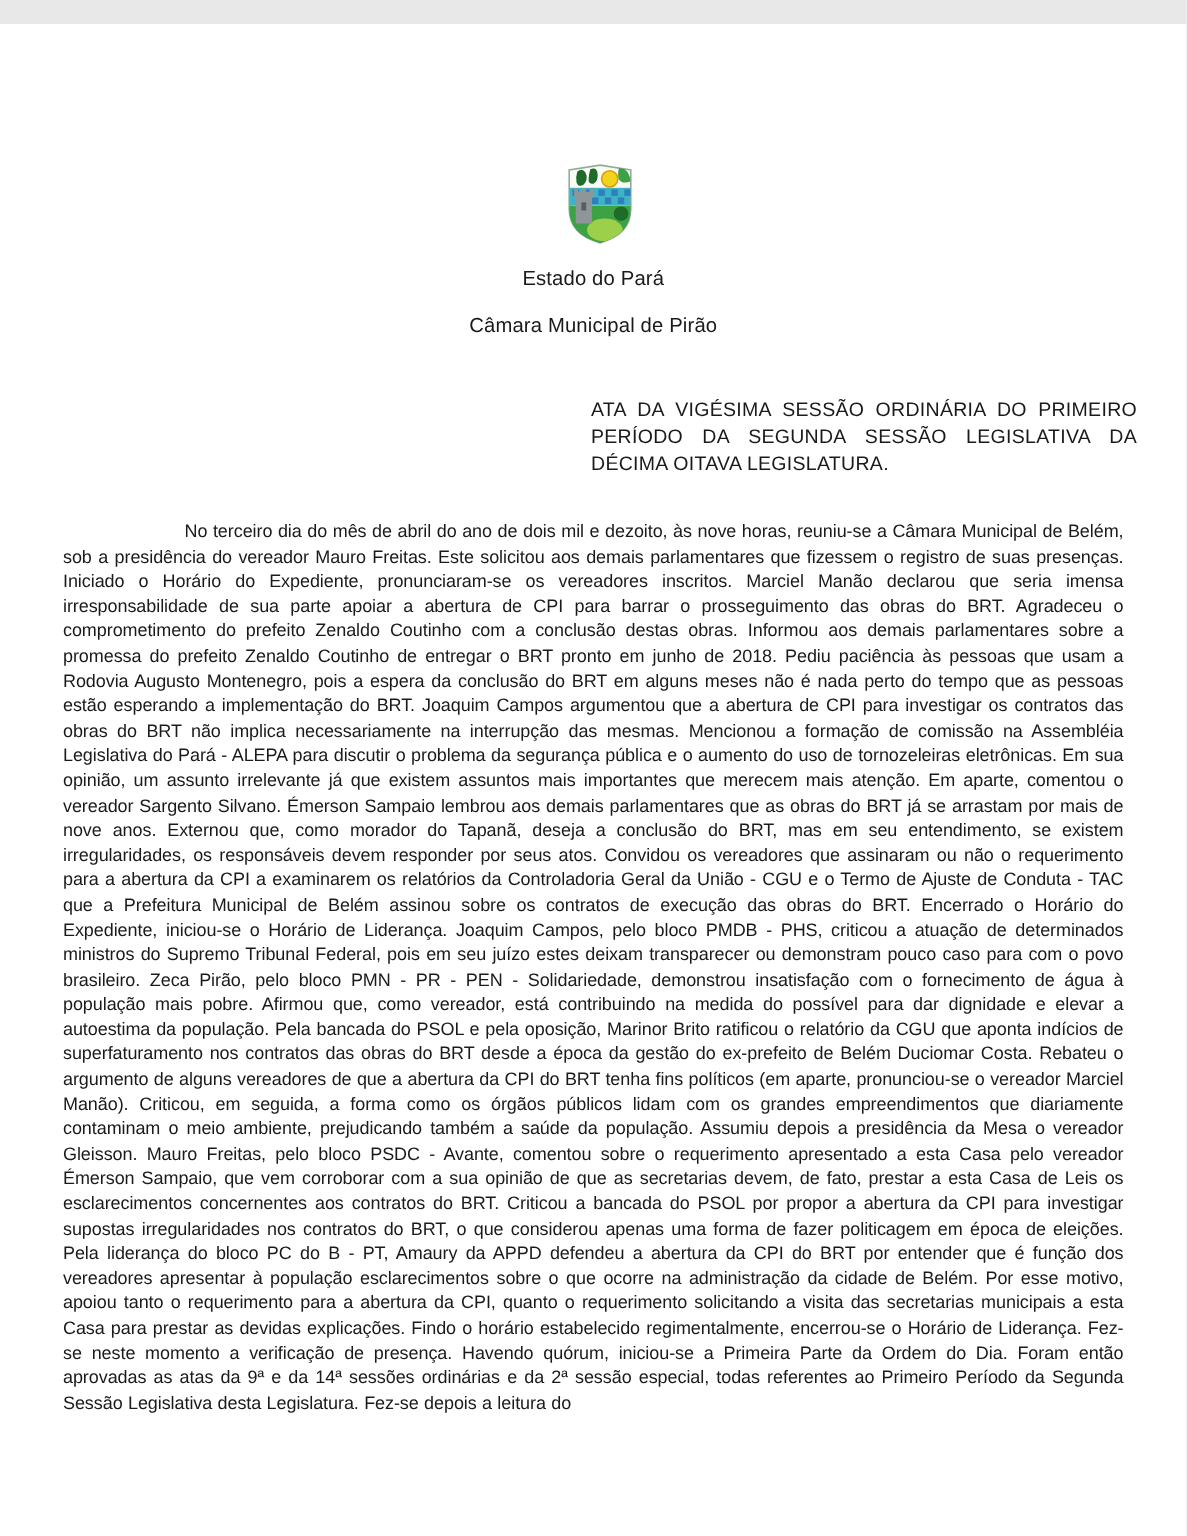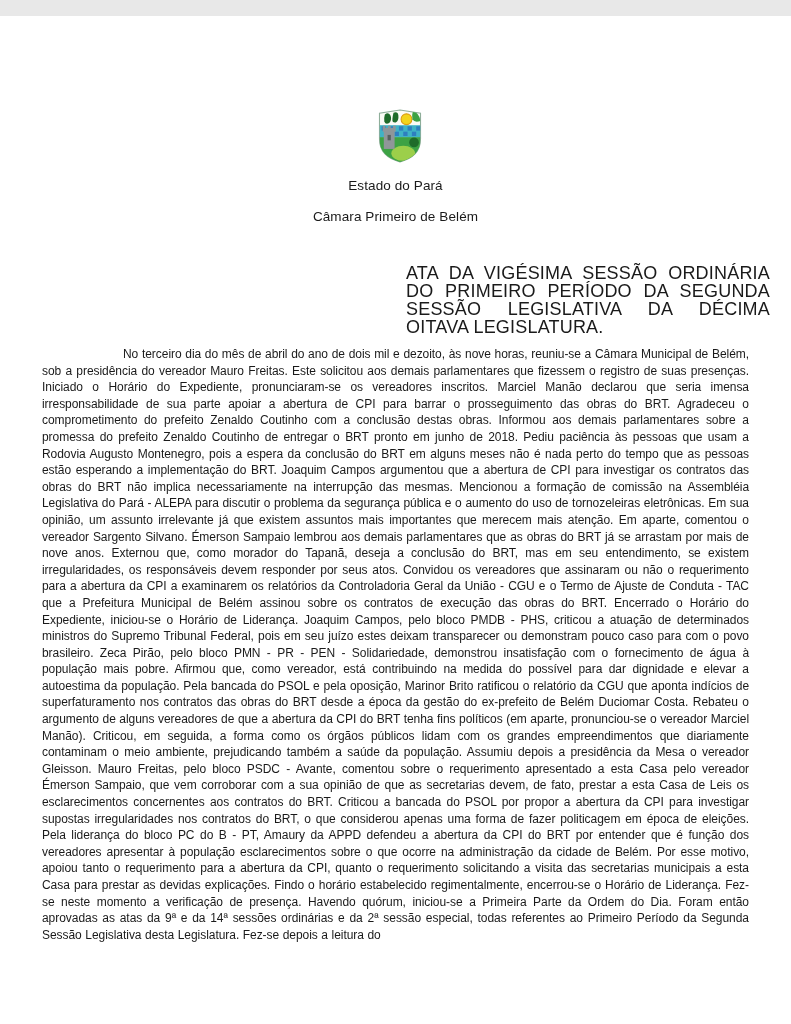--- a/index.html
+++ b/index.html
@@ -27,24 +27,24 @@
     width: 791px;
     text-align: center;
     font-size: 13.5px;
     letter-spacing: 0.1px;
     white-space: nowrap;
   }
   .state-line { top: 162px; }
   .institution-line { top: 193px; }
   .title-block {
     position: absolute;
-    left: 406px;
+    left: 394px;
     top: 248px;
     width: 364px;
-    font-size: 18px;
+    font-size: 13px;
     line-height: 18px;
     text-align: justify;
     letter-spacing: 0.2px;
   }
   .body-text {
     position: absolute;
     left: 42px;
     top: 330px;
     width: 707px;
     margin: 0;
@@ -106,19 +106,19 @@
           <rect x="10.8" y="15.5" width="2.5" height="2.5"></rect>
           <rect x="15.5" y="15.5" width="2.5" height="2.5"></rect>
         </g>
         <rect x="10.5" y="24" width="3" height="5" fill="#55605f"></rect>
       </g>
     </svg>
   </div>
 
   <div class="header-line state-line">Estado do Pará</div>
 
-  <div class="header-line institution-line">Câmara Primeiro de Belém</div>
+  <div class="header-line institution-line">Câmara Municipal de Pirão</div>
 
   <div class="title-block">ATA DA VIGÉSIMA SESSÃO ORDINÁRIA DO PRIMEIRO PERÍODO DA SEGUNDA SESSÃO LEGISLATIVA DA DÉCIMA OITAVA LEGISLATURA.</div>
 
   <p class="body-text">No terceiro dia do mês de abril do ano de dois mil e dezoito, às nove horas, reuniu-se a Câmara Municipal de Belém, sob a presidência do vereador Mauro Freitas. Este solicitou aos demais parlamentares que fizessem o registro de suas presenças. Iniciado o Horário do Expediente, pronunciaram-se os vereadores inscritos. Marciel Manão declarou que seria imensa irresponsabilidade de sua parte apoiar a abertura de CPI para barrar o prosseguimento das obras do BRT. Agradeceu o comprometimento do prefeito Zenaldo Coutinho com a conclusão destas obras. Informou aos demais parlamentares sobre a promessa do prefeito Zenaldo Coutinho de entregar o BRT pronto em junho de 2018. Pediu paciência às pessoas que usam a Rodovia Augusto Montenegro, pois a espera da conclusão do BRT em alguns meses não é nada perto do tempo que as pessoas estão esperando a implementação do BRT. Joaquim Campos argumentou que a abertura de CPI para investigar os contratos das obras do BRT não implica necessariamente na interrupção das mesmas. Mencionou a formação de comissão na Assembléia Legislativa do Pará - ALEPA para discutir o problema da segurança pública e o aumento do uso de tornozeleiras eletrônicas. Em sua opinião, um assunto irrelevante já que existem assuntos mais importantes que merecem mais atenção. Em aparte, comentou o vereador Sargento Silvano. Émerson Sampaio lembrou aos demais parlamentares que as obras do BRT já se arrastam por mais de nove anos. Externou que, como morador do Tapanã, deseja a conclusão do BRT, mas em seu entendimento, se existem irregularidades, os responsáveis devem responder por seus atos. Convidou os vereadores que assinaram ou não o requerimento para a abertura da CPI a examinarem os relatórios da Controladoria Geral da União - CGU e o Termo de Ajuste de Conduta - TAC que a Prefeitura Municipal de Belém assinou sobre os contratos de execução das obras do BRT. Encerrado o Horário do Expediente, iniciou-se o Horário de Liderança. Joaquim Campos, pelo bloco PMDB - PHS, criticou a atuação de determinados ministros do Supremo Tribunal Federal, pois em seu juízo estes deixam transparecer ou demonstram pouco caso para com o povo brasileiro. Zeca Pirão, pelo bloco PMN - PR - PEN - Solidariedade, demonstrou insatisfação com o fornecimento de água à população mais pobre. Afirmou que, como vereador, está contribuindo na medida do possível para dar dignidade e elevar a autoestima da população. Pela bancada do PSOL e pela oposição, Marinor Brito ratificou o relatório da CGU que aponta indícios de superfaturamento nos contratos das obras do BRT desde a época da gestão do ex-prefeito de Belém Duciomar Costa. Rebateu o argumento de alguns vereadores de que a abertura da CPI do BRT tenha fins políticos (em aparte, pronunciou-se o vereador Marciel Manão). Criticou, em seguida, a forma como os órgãos públicos lidam com os grandes empreendimentos que diariamente contaminam o meio ambiente, prejudicando também a saúde da população. Assumiu depois a presidência da Mesa o vereador Gleisson. Mauro Freitas, pelo bloco PSDC - Avante, comentou sobre o requerimento apresentado a esta Casa pelo vereador Émerson Sampaio, que vem corroborar com a sua opinião de que as secretarias devem, de fato, prestar a esta Casa de Leis os esclarecimentos concernentes aos contratos do BRT. Criticou a bancada do PSOL por propor a abertura da CPI para investigar supostas irregularidades nos contratos do BRT, o que considerou apenas uma forma de fazer politicagem em época de eleições. Pela liderança do bloco PC do B - PT, Amaury da APPD defendeu a abertura da CPI do BRT por entender que é função dos vereadores apresentar à população esclarecimentos sobre o que ocorre na administração da cidade de Belém. Por esse motivo, apoiou tanto o requerimento para a abertura da CPI, quanto o requerimento solicitando a visita das secretarias municipais a esta Casa para prestar as devidas explicações. Findo o horário estabelecido regimentalmente, encerrou-se o Horário de Liderança. Fez-se neste momento a verificação de presença. Havendo quórum, iniciou-se a Primeira Parte da Ordem do Dia. Foram então aprovadas as atas da 9ª e da 14ª sessões ordinárias e da 2ª sessão especial, todas referentes ao Primeiro Período da Segunda Sessão Legislativa desta Legislatura. Fez-se depois a leitura do</p>
 
 </div>
 
 </body></html>

